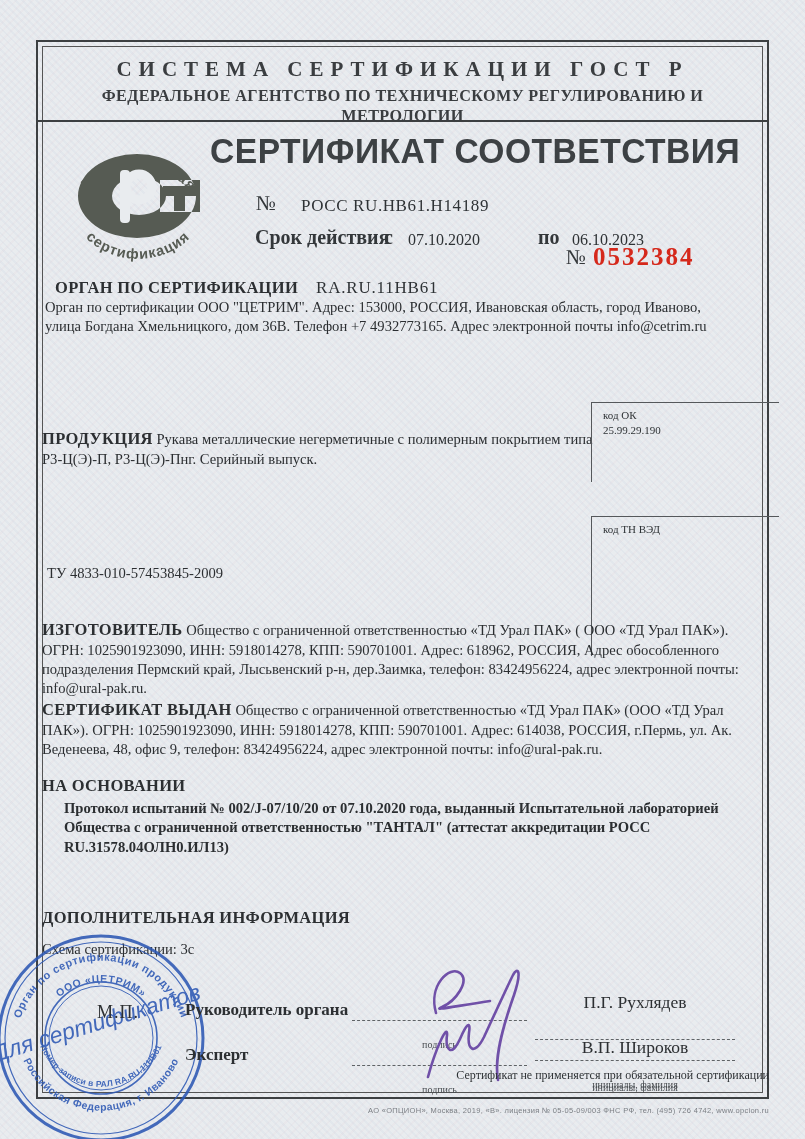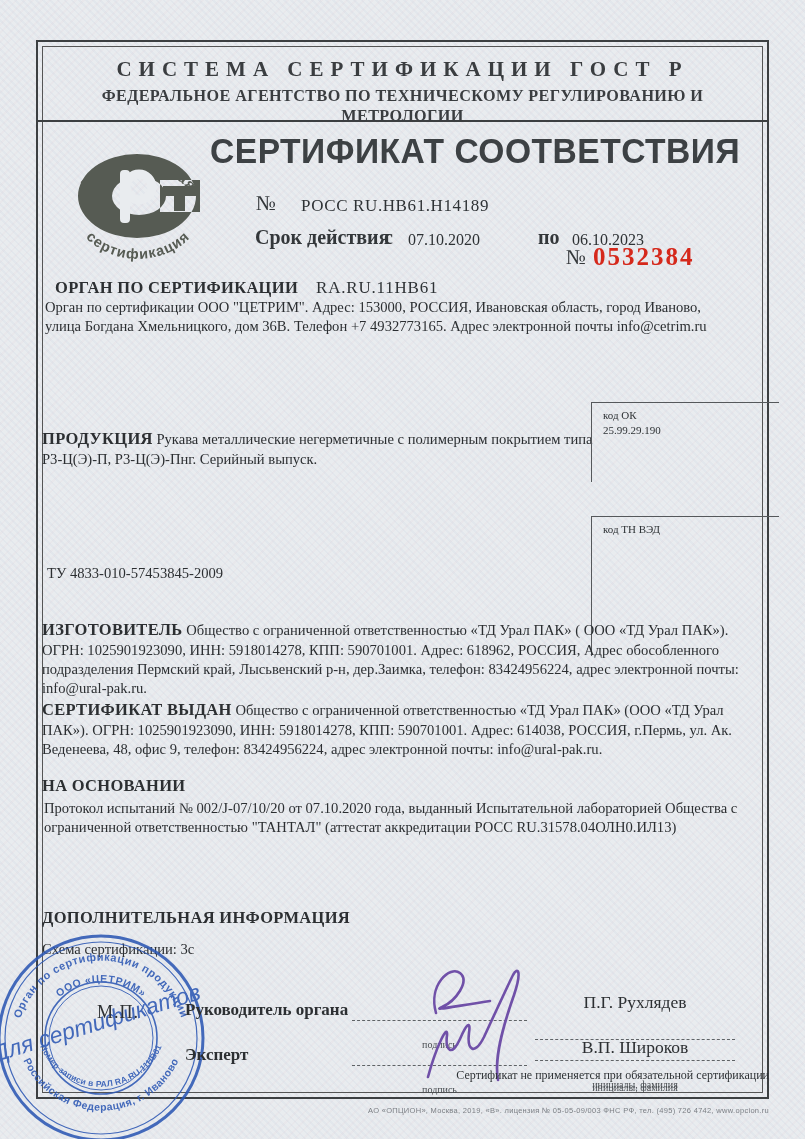--- a/index.html
+++ b/index.html
@@ -146,21 +146,21 @@
     <span class="slabel">ИЗГОТОВИТЕЛЬ</span>
     <span>Общество с ограниченной ответственностью «ТД Урал ПАК» ( ООО «ТД Урал ПАК»). ОГРН: 1025901923090, ИНН: 5918014278, КПП: 590701001. Адрес: 618962, РОССИЯ, Адрес обособленного подразделения Пермский край, Лысьвенский р-н, дер.Заимка, телефон: 83424956224, адрес электронной почты: info@ural-pak.ru.</span>
   </div>
 
   <div class="abs para" style="left:42px;top:699px;width:710px;">
     <span class="slabel">СЕРТИФИКАТ ВЫДАН</span>
     <span>Общество с ограниченной ответственностью «ТД Урал ПАК» (ООО «ТД Урал ПАК»). ОГРН: 1025901923090, ИНН: 5918014278, КПП: 590701001. Адрес: 614038, РОССИЯ, г.Пермь, ул. Ак. Веденеева, 48, офис 9, телефон: 83424956224, адрес электронной почты: info@ural-pak.ru.</span>
   </div>
 
   <div class="abs slabel" style="left:42px;top:776px;">НА ОСНОВАНИИ</div>
-  <div class="abs para" style="left:44px;top:799px;width:706px;">Протокол испытаний № 002/J-07/10/20 от 07.10.2020 года, выданный Испытательной лабораторией Общества с ограниченной ответственностью "ТАНТАЛ" (аттестат аккредитации РОСС RU.31578.04ОЛН0.ИЛ13)</div>
+  <div class="abs para" style="left:64px;top:799px;width:706px;font-weight:bold;">Протокол испытаний № 002/J-07/10/20 от 07.10.2020 года, выданный Испытательной лабораторией Общества с ограниченной ответственностью "ТАНТАЛ" (аттестат аккредитации РОСС RU.31578.04ОЛН0.ИЛ13)</div>
 
   <div class="abs slabel" style="left:42px;top:908px;">ДОПОЛНИТЕЛЬНАЯ ИНФОРМАЦИЯ</div>
   <div class="abs para" style="left:42px;top:940px;">Схема сертификации: 3с</div>
 
   <div class="abs" style="left:-14px;top:928px;width:246px;height:220px;opacity:0.88;">
     <svg width="246" height="220" viewBox="0 0 246 220">
       <defs>
         <path id="stTopOut" d="M 33,140 A 85,85 0 1 1 197,140"></path>
         <path id="stTopIn" d="M 52,140 A 66,66 0 1 1 178,140"></path>
         <path id="stBotOut" d="M 33,120 A 85,85 0 0 0 197,120"></path>

